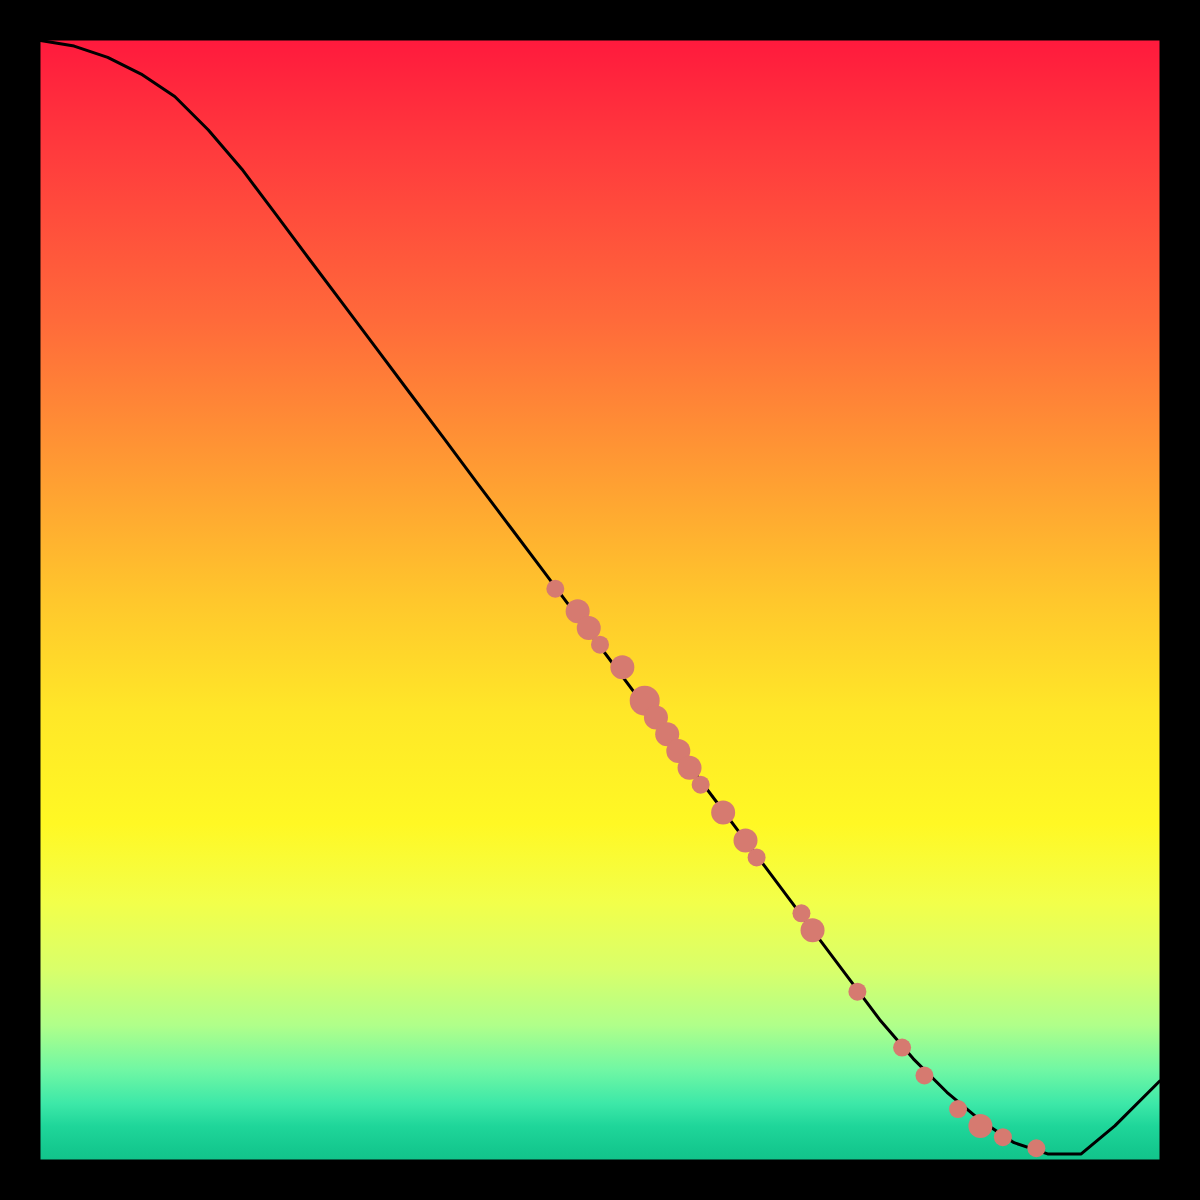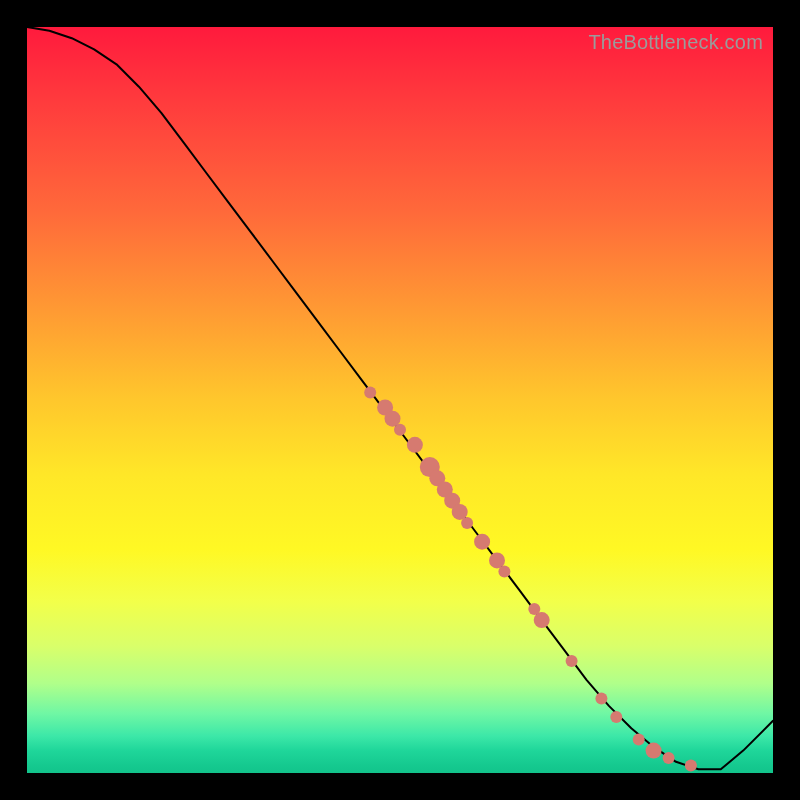--- a/index.html
+++ b/index.html
@@ -73,21 +73,20 @@
   .dot {
     fill: #d67a70;
     stroke: none;
   }
 </style>
 </head>
 <body>
 
 <div class="frame">
   <div class="plot">
-    <div class="watermark">TheBottleneck.com</div>
     <svg class="curve" viewBox="0 0 746 746" preserveAspectRatio="none">
       <path id="curve-path" class="line" d="M0.0 0.0 L22.4 3.7 L44.8 11.2 L67.1 22.4 L89.5 37.3 L111.9 59.7 L134.3 85.8 L156.7 115.6 L179.0 145.5 L201.4 175.3 L223.8 205.1 L246.2 235.0 L268.6 264.8 L290.9 294.7 L313.3 324.5 L335.7 354.3 L358.1 384.2 L380.5 414.0 L402.8 443.9 L425.2 473.7 L447.6 503.5 L470.0 533.4 L492.4 563.2 L514.7 593.1 L537.1 622.9 L559.5 652.8 L581.9 678.9 L604.3 701.2 L626.6 719.9 L649.0 734.8 L671.4 742.3 L693.8 742.3 L716.2 723.6 L746.0 693.8"></path>
       <g id="dots">
           <circle cx="343.2" cy="365.5" r="6" class="dot"></circle>
           <circle cx="358.1" cy="380.5" r="8" class="dot"></circle>
           <circle cx="365.5" cy="391.7" r="8" class="dot"></circle>
           <circle cx="373.0" cy="402.8" r="6" class="dot"></circle>
           <circle cx="387.9" cy="417.8" r="8" class="dot"></circle>
           <circle cx="402.8" cy="440.1" r="10" class="dot"></circle>
           <circle cx="410.3" cy="451.3" r="8" class="dot"></circle>

